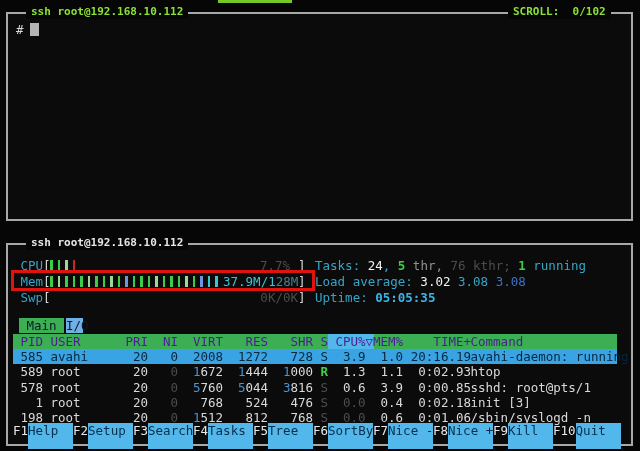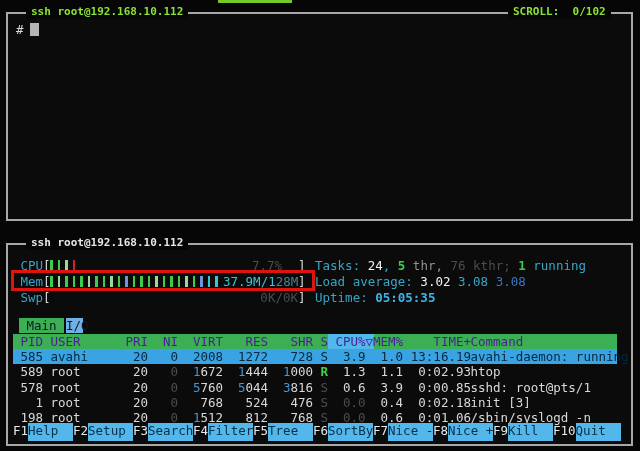--- a/index.html
+++ b/index.html
@@ -46,21 +46,21 @@
   .c-mem{left:360px;width:30px;text-align:right}
   .c-time{left:390px;width:68px;text-align:right}
   .c-cmd{left:457.5px}
   .hdr{background:var(--header_bg);color:#4c1d95}
   .hdr .c-mem{text-align:left}
   .sortpatch{position:absolute;left:315px;top:0;width:45.5px;height:15px;background:var(--key_bg)}
   .hdr .cell{z-index:2}
   .sel{background:var(--sel_bg);color:#06283c}
   .stat-r{color:#3fcf4a;font-weight:bold}
   
-  .fkey{position:absolute;top:0;height:18px;display:inline-flex}
+  .fkey{position:absolute;top:0;height:26px;display:inline-flex}
   .fk-key{color:#e8e8e8;white-space:pre}
   .fk-label{background:var(--key_bg);color:#0a2f4a;width:45px;white-space:pre}
   
   #mem-annotation{position:absolute;left:11px;top:270px;width:304px;height:21px;border:3px solid var(--annotation_red);box-sizing:border-box;z-index:5}
   #artifact-line{position:absolute;left:218px;top:0;width:74px;height:3px;background:#76c82a}
   .cursor{position:absolute;left:30px;top:23px;width:9px;height:13px;background:#b5b5b5}
 </style>
 </head>
 <body>
 
@@ -79,21 +79,21 @@
 
   <div class="mrow" style="top:258px">
     <span class="mlabel">CPU</span>
     <span class="mbrak" style="left:43px">[</span>
     <span class="bars">
         <span style="left: 0px; background: rgb(62, 203, 73);"></span>
         <span style="left: 7.5px; background: rgb(62, 203, 73);"></span>
         <span style="left: 15px; background: rgb(154, 217, 154);"></span>
         <span style="left: 22.5px; background: rgb(201, 40, 30);"></span>
       </span>
-    <span class="mval dim" style="left:252px;width:30px">7.7%</span>
+    <span class="mval dim" style="left:260px;width:30px">7.7%</span>
     <span class="mbrak" style="left:298px">]</span>
   </div>
 
   <div class="mrow" style="top:274px">
     <span class="mlabel">Mem</span>
     <span class="mbrak" style="left:43px">[</span>
     <span class="bars">
         <span style="left: 0px; background: rgb(62, 203, 73);"></span>
         <span style="left: 7.5px; background: rgb(154, 217, 154);"></span>
         <span style="left: 15px; background: rgb(62, 203, 73);"></span>
@@ -161,21 +161,21 @@
     <span class="cell c-pid">585</span>
     <span class="cell c-user">avahi</span>
     <span class="cell c-pri">20</span>
     <span class="cell c-ni">0</span>
     <span class="cell c-virt"><span></span><span>2008</span></span>
     <span class="cell c-res"><span></span><span>1272</span></span>
     <span class="cell c-shr"><span></span><span>728</span></span>
     <span class="cell c-s">S</span>
     <span class="cell c-cpu">3.9</span>
     <span class="cell c-mem">1.0</span>
-    <span class="cell c-time">13:16.19</span>
+    <span class="cell c-time">20:16.19</span>
     <span class="cell c-cmd">avahi-daemon: running</span>
   </div>
 
   <div class="prow" style="top:364px">
     <span class="cell c-pid">589</span>
     <span class="cell c-user">root</span>
     <span class="cell c-pri">20</span>
     <span class="cell c-ni dim">0</span>
     <span class="cell c-virt"><span class="numhi">1</span><span>672</span></span>
     <span class="cell c-res"><span class="numhi">1</span><span>444</span></span>
@@ -229,21 +229,21 @@
     <span class="cell c-cpu dim">0.0</span>
     <span class="cell c-mem">0.6</span>
     <span class="cell c-time">0:01.06</span>
     <span class="cell c-cmd">/sbin/syslogd -n</span>
   </div>
 
   <div class="abs" style="left:13px;top:423px;width:608px;height:15px">
     <div class="fkey" style="left:0"><span class="fk-key">F1</span><span class="fk-label">Help</span></div>
     <div class="fkey" style="left:60px"><span class="fk-key">F2</span><span class="fk-label">Setup</span></div>
     <div class="fkey" style="left:120px"><span class="fk-key">F3</span><span class="fk-label">Search</span></div>
-    <div class="fkey" style="left:180px"><span class="fk-key">F4</span><span class="fk-label">Filter</span></div>
+    <div class="fkey" style="left:180px"><span class="fk-key">F4</span><span class="fk-label">Tasks</span></div>
     <div class="fkey" style="left:240px"><span class="fk-key">F5</span><span class="fk-label">Tree</span></div>
     <div class="fkey" style="left:300px"><span class="fk-key">F6</span><span class="fk-label">SortBy</span></div>
     <div class="fkey" style="left:360px"><span class="fk-key">F7</span><span class="fk-label">Nice -</span></div>
     <div class="fkey" style="left:420px"><span class="fk-key">F8</span><span class="fk-label">Nice +</span></div>
     <div class="fkey" style="left:480px"><span class="fk-key">F9</span><span class="fk-label">Kill</span></div>
     <div class="fkey" style="left:540px"><span class="fk-key">F10</span><span class="fk-label">Quit</span></div>
   </div>
 
 </div>
 

